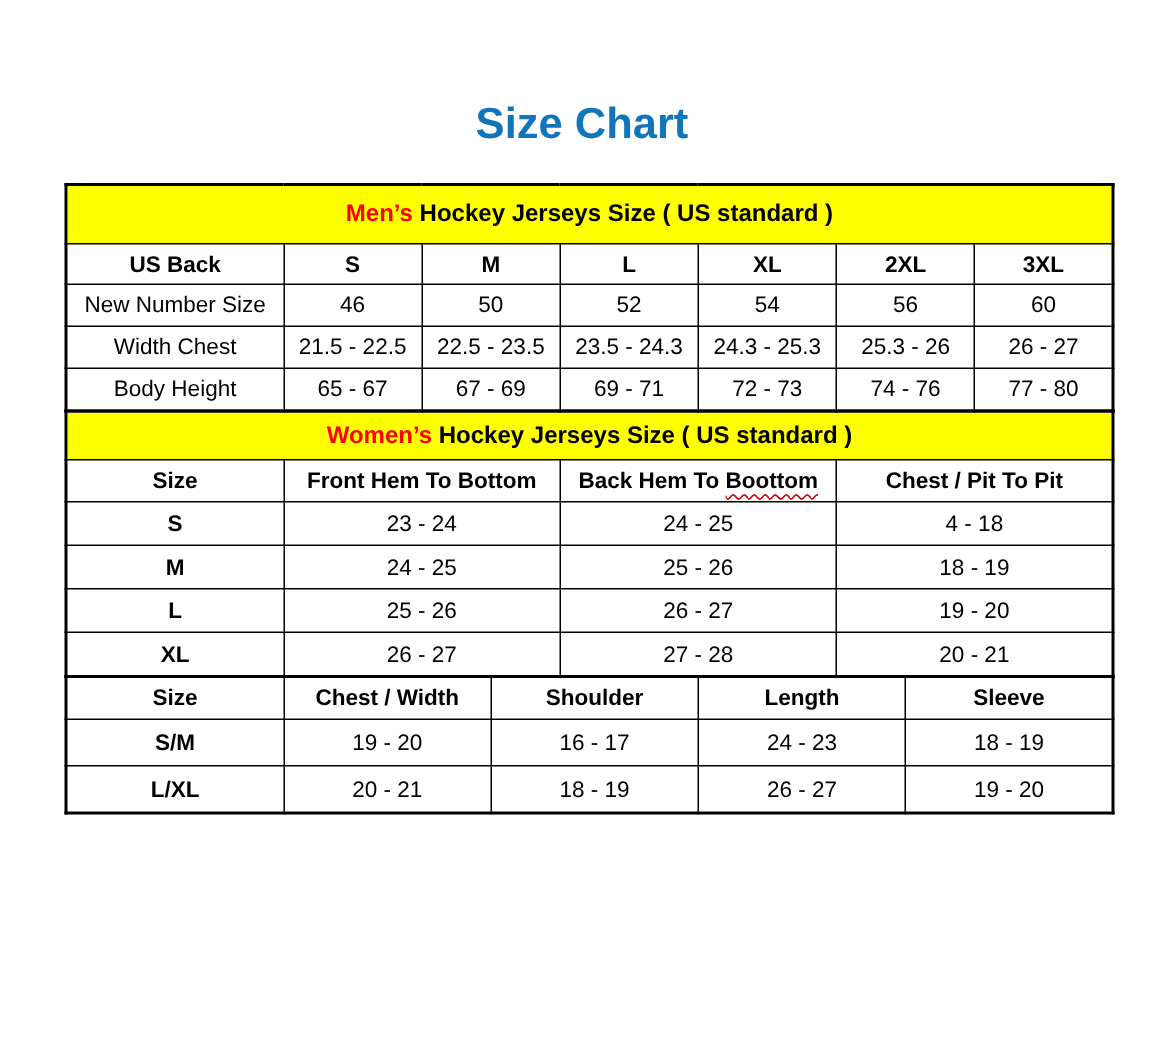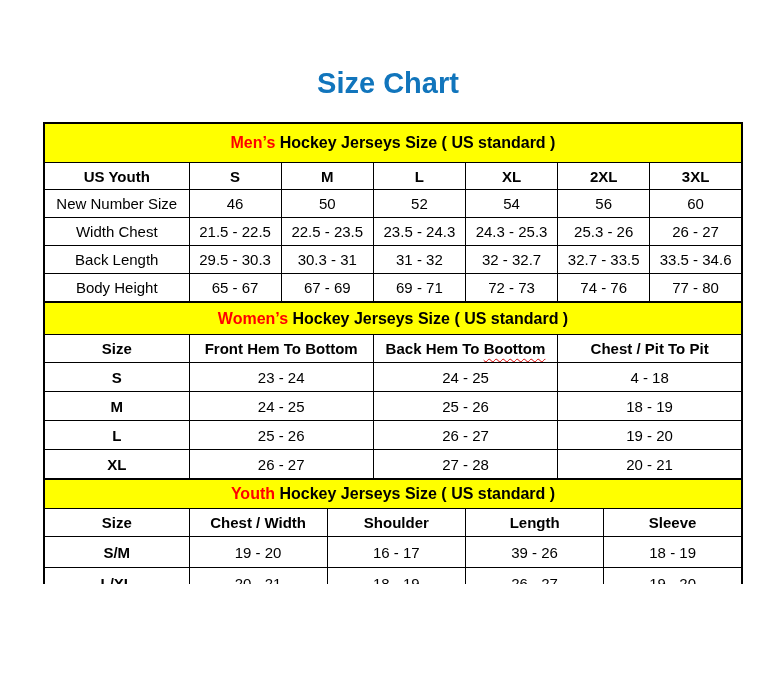--- a/index.html
+++ b/index.html
@@ -93,21 +93,21 @@
           <col style="width: 92.1667px;">
           <col style="width: 92.1667px;">
           <col style="width: 92.1667px;">
           <col style="width: 92.1667px;">
         </colgroup>
         <tbody>
           <tr class="title-row">
             <td colspan="7"><span class="accent">Men’s</span><span> Hockey Jerseys Size ( US standard )</span></td>
           </tr>
           <tr class="header-row">
-            <th>US Youth</th>
+            <th>US Back</th>
             <th>S</th>
             <th>M</th>
             <th>L</th>
             <th>XL</th>
             <th>2XL</th>
             <th>3XL</th>
           </tr>
           <tr class="data-row">
             <td class="row-label">New Number Size</td>
             <td class="data-cell">46</td>
@@ -118,29 +118,20 @@
             <td class="data-cell">60</td>
           </tr>
           <tr class="data-row">
             <td class="row-label">Width Chest</td>
             <td class="data-cell">21.5 - 22.5</td>
             <td class="data-cell">22.5 - 23.5</td>
             <td class="data-cell">23.5 - 24.3</td>
             <td class="data-cell">24.3 - 25.3</td>
             <td class="data-cell">25.3 - 26</td>
             <td class="data-cell">26 - 27</td>
-          </tr>
-          <tr class="data-row">
-            <td class="row-label">Back Length</td>
-            <td class="data-cell">29.5 - 30.3</td>
-            <td class="data-cell">30.3 - 31</td>
-            <td class="data-cell">31 - 32</td>
-            <td class="data-cell">32 - 32.7</td>
-            <td class="data-cell">32.7 - 33.5</td>
-            <td class="data-cell">33.5 - 34.6</td>
           </tr>
           <tr class="data-row">
             <td class="row-label">Body Height</td>
             <td class="data-cell">65 - 67</td>
             <td class="data-cell">67 - 69</td>
             <td class="data-cell">69 - 71</td>
             <td class="data-cell">72 - 73</td>
             <td class="data-cell">74 - 76</td>
             <td class="data-cell">77 - 80</td>
           </tr>
@@ -191,35 +182,32 @@
       </table>
       <table class="section-table sec-2">
         <colgroup>
           <col style="width: 145px;">
           <col style="width: 138.25px;">
           <col style="width: 138.25px;">
           <col style="width: 138.25px;">
           <col style="width: 138.25px;">
         </colgroup>
         <tbody>
-          <tr class="title-row">
-            <td colspan="5"><span class="accent">Youth</span><span> Hockey Jerseys Size ( US standard )</span></td>
-          </tr>
           <tr class="header-row">
             <th>Size</th>
             <th>Chest / Width</th>
             <th>Shoulder</th>
             <th>Length</th>
             <th>Sleeve</th>
           </tr>
           <tr class="data-row">
             <td class="row-label">S/M</td>
             <td class="data-cell">19 - 20</td>
             <td class="data-cell">16 - 17</td>
-            <td class="data-cell">39 - 26</td>
+            <td class="data-cell">24 - 23</td>
             <td class="data-cell">18 - 19</td>
           </tr>
           <tr class="data-row">
             <td class="row-label">L/XL</td>
             <td class="data-cell">20 - 21</td>
             <td class="data-cell">18 - 19</td>
             <td class="data-cell">26 - 27</td>
             <td class="data-cell">19 - 20</td>
           </tr>
         </tbody>

